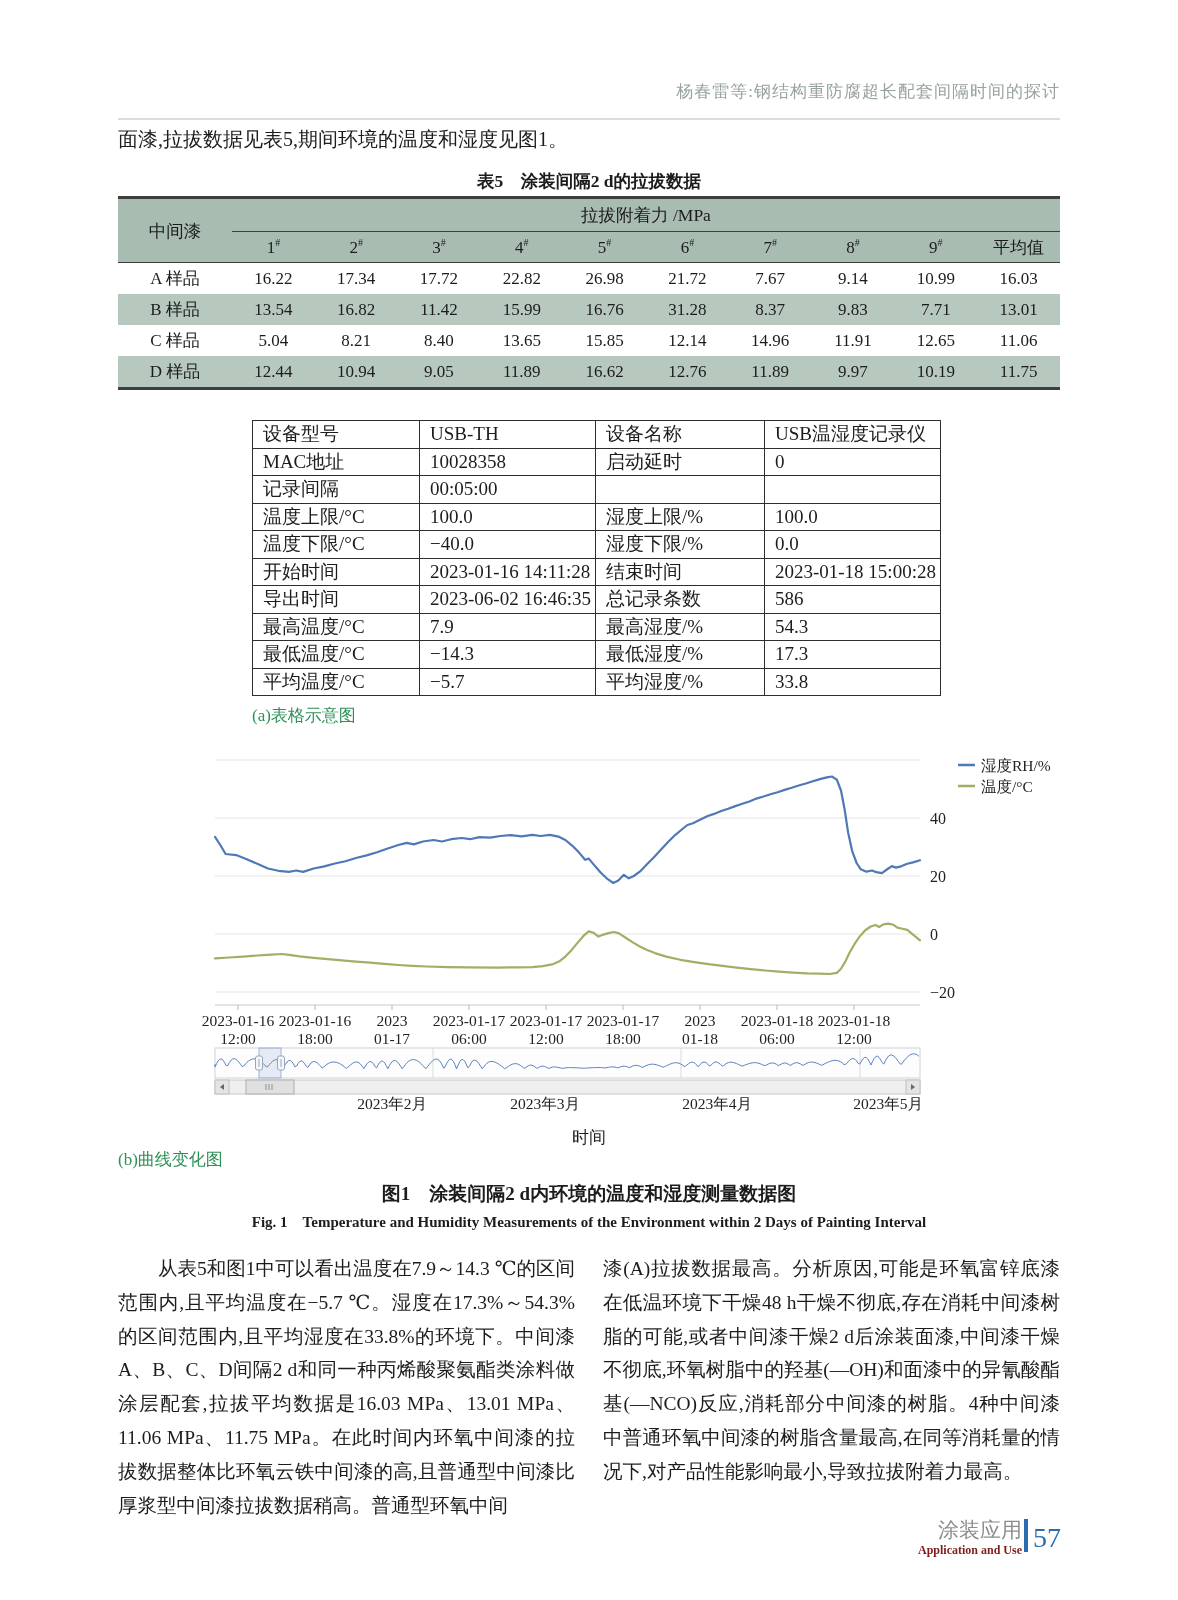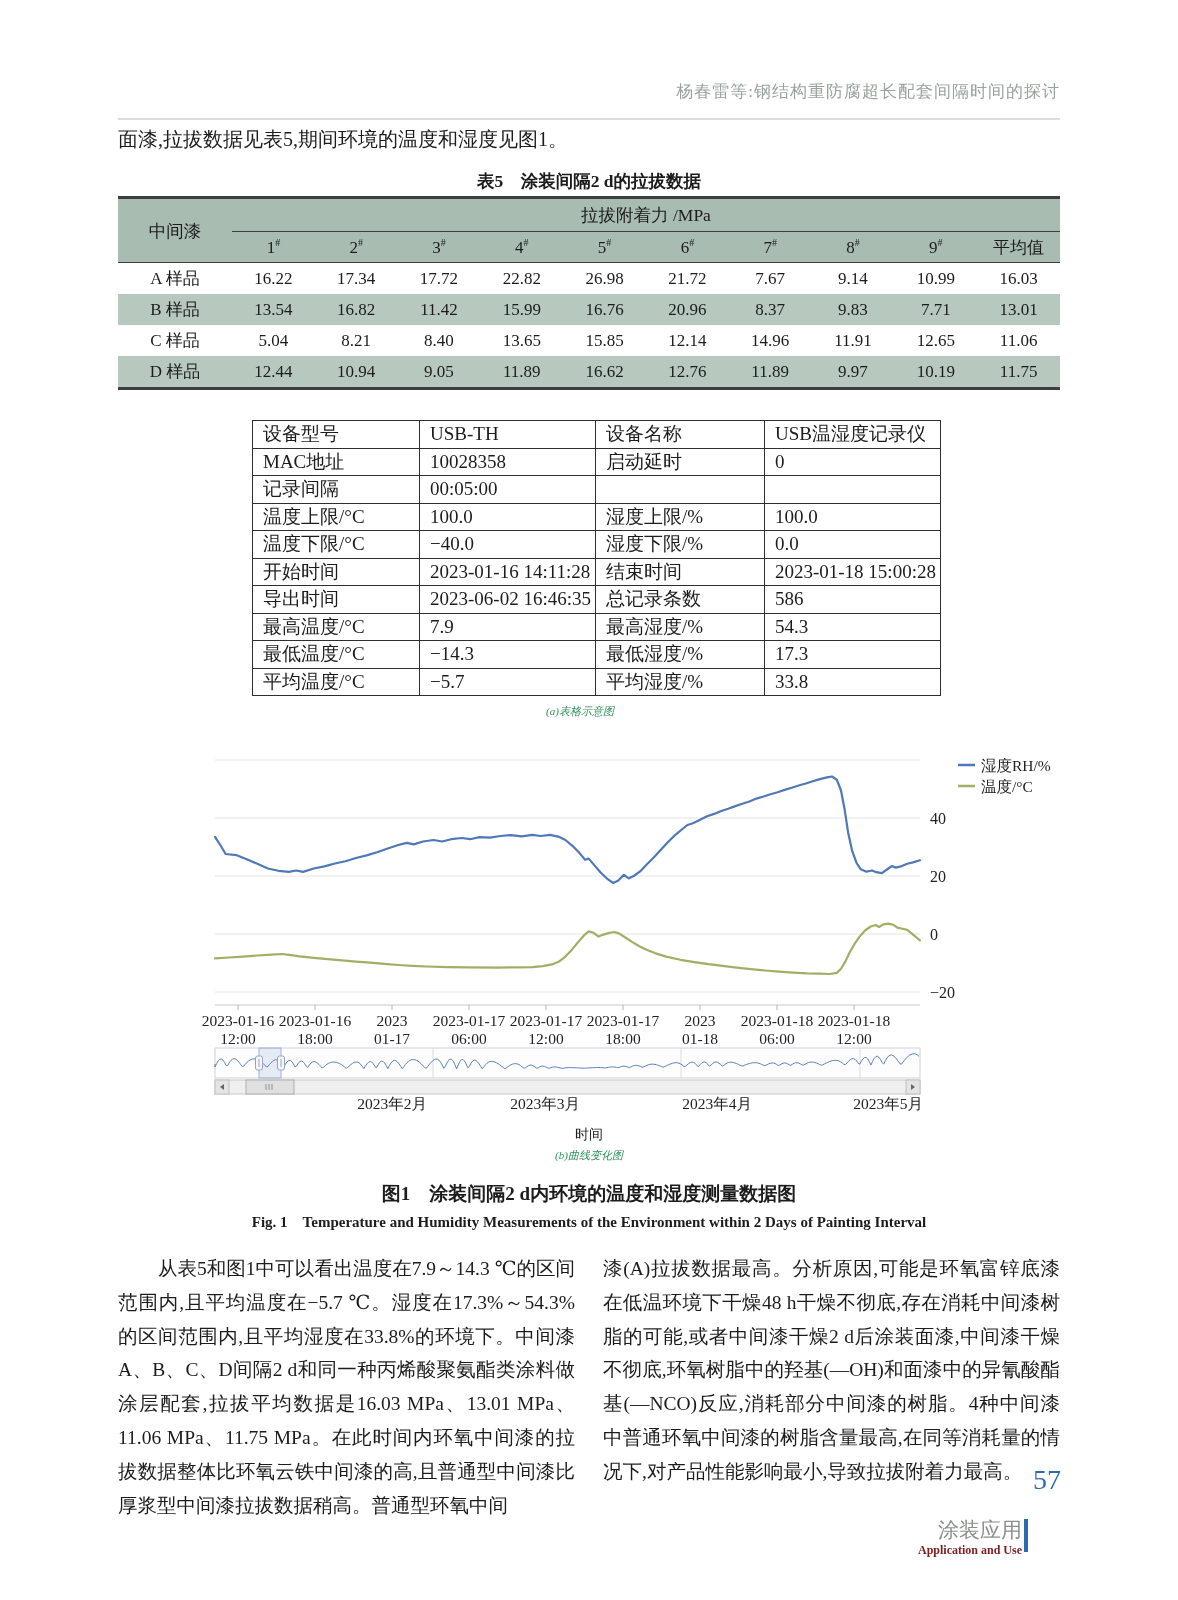--- a/index.html
+++ b/index.html
@@ -23,46 +23,46 @@
   .t5 th.span{border-bottom:1.2px solid #3e3e3e;height:30px;font-size:17.5px;}
   .t5 thead tr.sub th{height:28px;}
   .t5 td{height:29px;}
   .t5 tbody tr.alt{background:var(--alt,#b7c8be);}
   sup{font-size:10px;}
 
   table.dev{position:absolute;top:420px;left:252px;border-collapse:collapse;font-size:19px;}
   .dev td{border:1.5px solid #2e2e2e;height:26.5px;padding:0 4px 0 10px;text-align:left;white-space:nowrap;}
   .dev td.c1{width:152px;}.dev td.c2{width:156px;}.dev td.c3{width:154px;}.dev td.c4{width:140px;}
 
-  .cap-green{position:absolute;left:252px;width:656px;text-align:center;
-    font-style:italic;font-size:11px;color:var(--green,#2f9158);}
+  .cap-green{position:absolute;left:252px;width:656px;
+    font-size:17px;color:var(--green,#2f9158);}
   .cap-a{top:704px;}
   .cap-b{top:1148px;left:118px;width:942px;}
 
   .chart-wrap{position:absolute;top:745px;left:118px;width:942px;height:372px;}
   .xtick{font-size:15.5px;fill:#222;}
   .ytick{font-size:16px;fill:#222;}
   .legend-t{font-size:15.5px;fill:#222;}
   .month{font-size:15.5px;fill:#222;}
 
-  .xlabel{position:absolute;top:1126px;left:118px;width:942px;text-align:center;font-size:14px;}
+  .xlabel{position:absolute;top:1126px;left:118px;width:942px;text-align:center;font-size:17px;}
   .figcap-cn{position:absolute;top:1181px;left:118px;width:942px;text-align:center;
     font-weight:bold;font-size:19px;}
   .figcap-en{position:absolute;top:1213px;left:118px;width:942px;text-align:center;
     font-weight:bold;font-size:15px;}
 
   .col{position:absolute;top:1252px;width:457px;font-size:19.5px;line-height:33.8px;
     text-align:justify;margin:0;}
   .col-left{left:118px;text-indent:40px;}
   .col-right{left:603px;}
 
   .footer-cn{position:absolute;top:1516px;right:156px;font-size:21px;color:#8b8f8b;}
   .footer-en{position:absolute;top:1543px;right:156px;font-size:12px;color:#7f1d1d;font-weight:bold;}
   .footer-bar{position:absolute;top:1519px;left:1024px;width:4px;height:33px;background:var(--blue,#2b6cb0);}
-  .footer-num{position:absolute;top:1464px;left:1033px;font-size:28px;color:var(--blue,#2b6cb0);}
+  .footer-num{position:absolute;top:1522px;left:1033px;font-size:28px;color:var(--blue,#2b6cb0);}
 </style>
 </head>
 <body>
 
 <div class="running-title">杨春雷等:钢结构重防腐超长配套间隔时间的探讨</div>
 <div class="header-rule"></div>
 <p class="intro">面漆,拉拔数据见表5,期间环境的温度和湿度见图1。</p>
 
 <div class="t5-title">表5　涂装间隔2 d的拉拔数据</div>
 <table class="t5">
@@ -98,21 +98,21 @@
         <td>10.99</td>
         <td>16.03</td>
       </tr>
       <tr class="alt">
         <td>B 样品</td>
         <td>13.54</td>
         <td>16.82</td>
         <td>11.42</td>
         <td>15.99</td>
         <td>16.76</td>
-        <td>20.96</td>
+        <td>31.28</td>
         <td>8.37</td>
         <td>9.83</td>
         <td>7.71</td>
         <td>13.01</td>
       </tr>
       <tr class="">
         <td>C 样品</td>
         <td>5.04</td>
         <td>8.21</td>
         <td>8.40</td>

